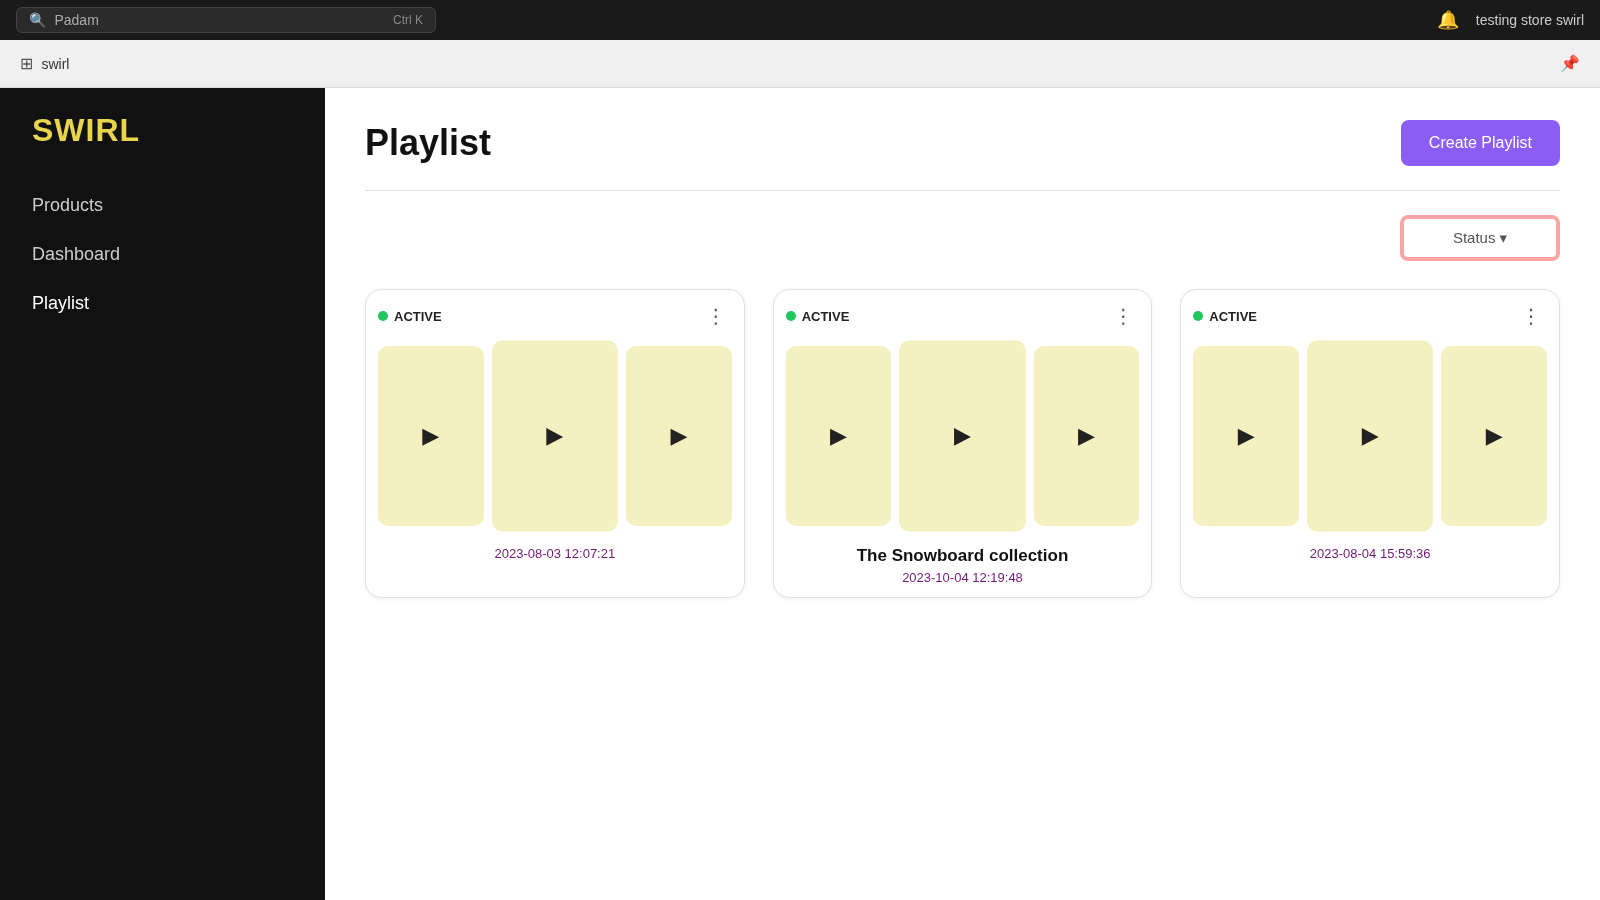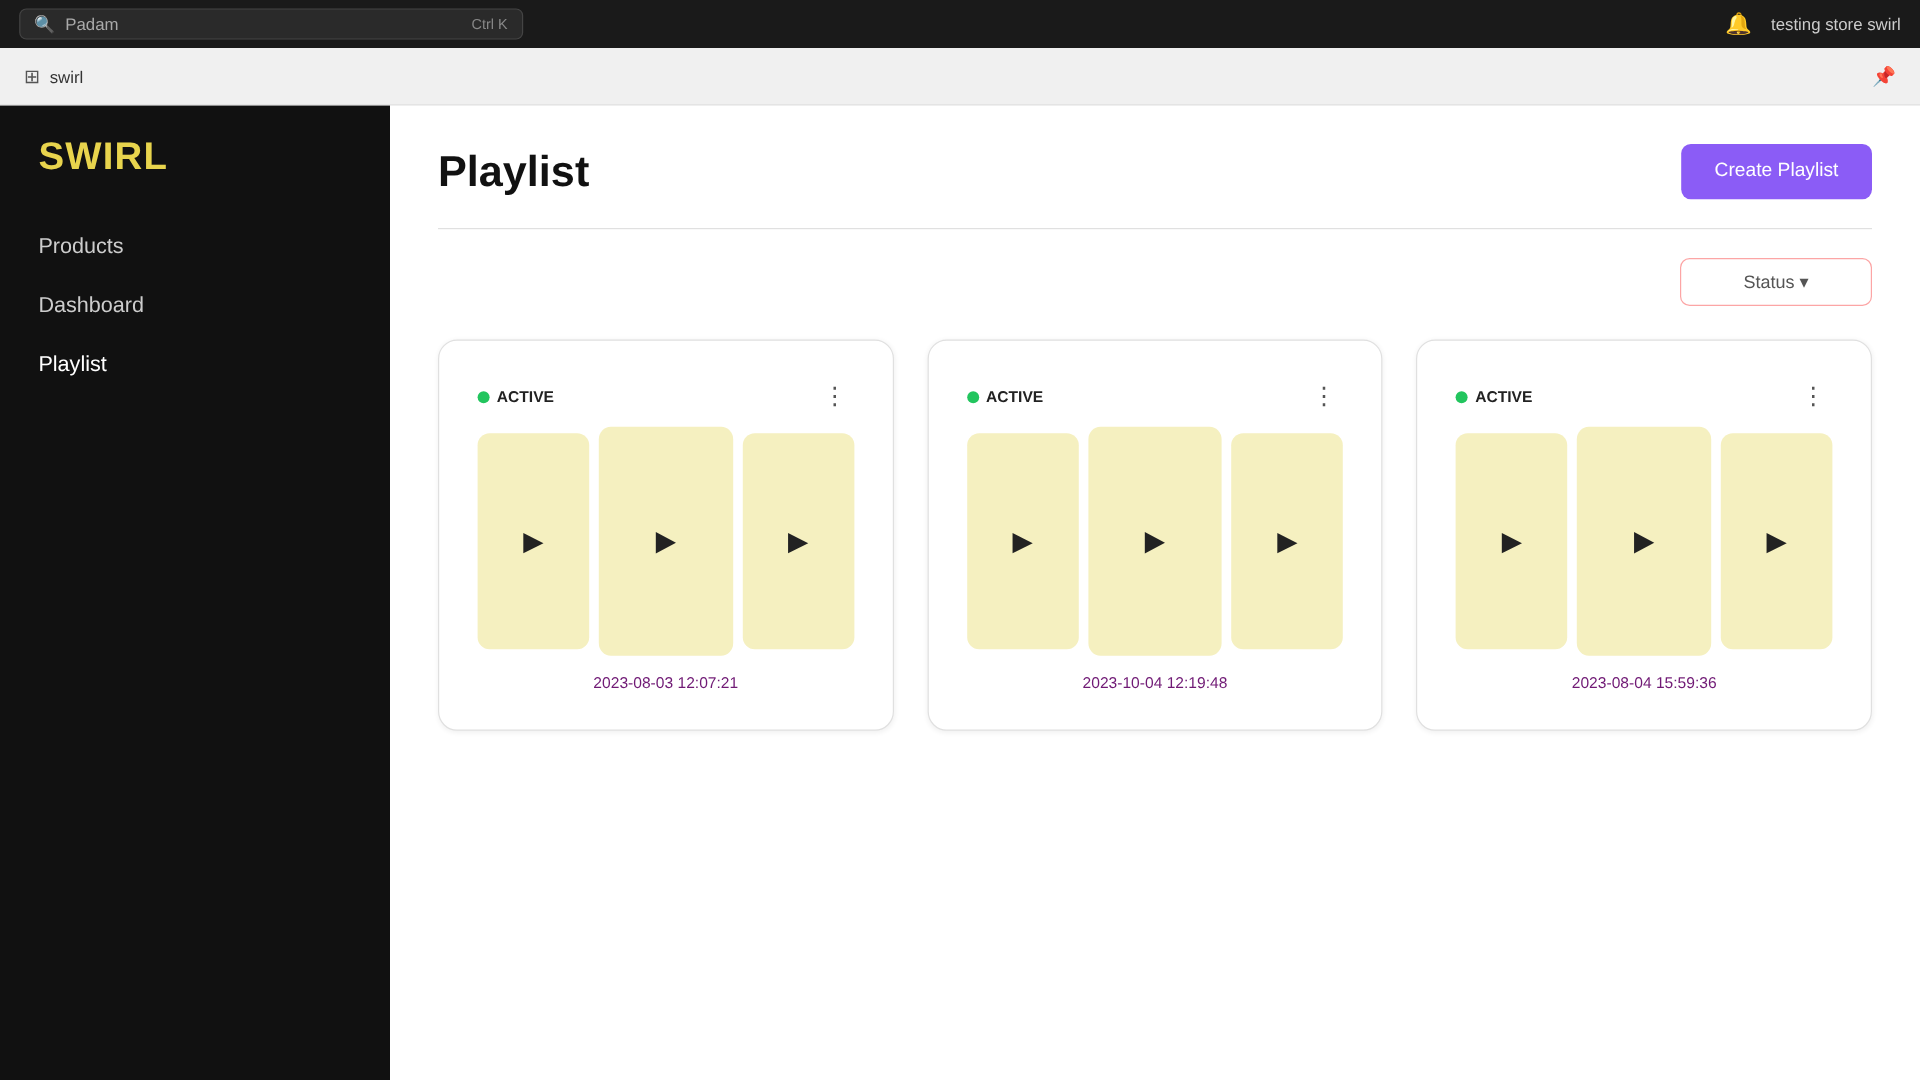--- a/index.html
+++ b/index.html
@@ -124,42 +124,42 @@
       border: none;
       border-top: 1px solid #e0e0e0;
       margin-bottom: 24px;
     }
     .filter-row {
       display: flex;
       justify-content: flex-end;
       margin-bottom: 28px;
     }
     .status-dropdown {
-      border: 1px solid #fca5a5;
+      border: 4px solid #fca5a5;
       border-radius: 8px;
       padding: 10px 20px;
       font-size: 15px;
       color: #555;
       background: #fff;
       cursor: pointer;
       min-width: 160px;
       margin-left: 36px;
     }
 
     
     .cards-grid {
       display: grid;
       grid-template-columns: repeat(3, 1fr);
       gap: 28px;
     }
     .playlist-card {
       background: #fff;
       border: 1px solid #e0e0e0;
       border-radius: 16px;
-      padding: 32px;
+      padding: 12px;
       box-shadow: 0 1px 4px rgba(0,0,0,0.06);
     }
     .card-header {
       display: flex;
       align-items: center;
       justify-content: space-between;
       margin-bottom: 16px;
     }
     .status-badge {
       display: flex;
@@ -324,20 +324,21 @@
           <div class="video-thumb">
             <span class="play-icon">▶</span>
           </div>
           <div class="video-thumb">
             <span class="play-icon">▶</span>
           </div>
           <div class="video-thumb">
             <span class="play-icon">▶</span>
           </div>
         </div>
+        <div class="card-title">The Snowboard collection</div>
         <div class="card-date">2023-10-04 12:19:48</div>
       </div>
 
       <div class="playlist-card">
         <div class="card-header">
           <div class="status-badge">
             <span class="status-dot"></span>
             <span>ACTIVE</span>
           </div>
           <button class="more-btn">⋮</button>

